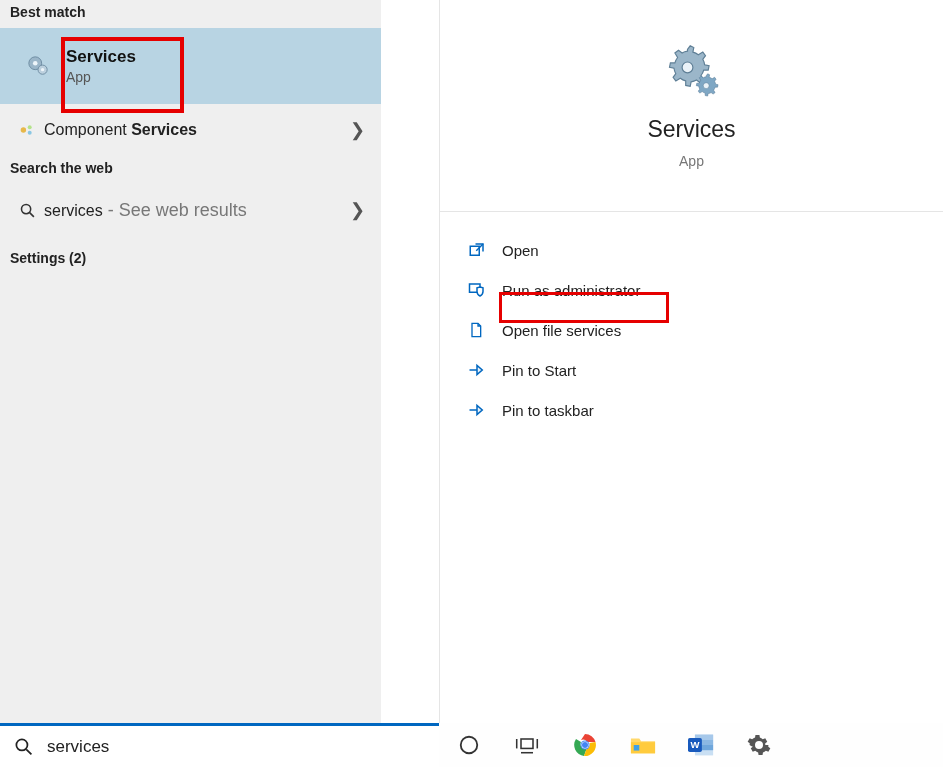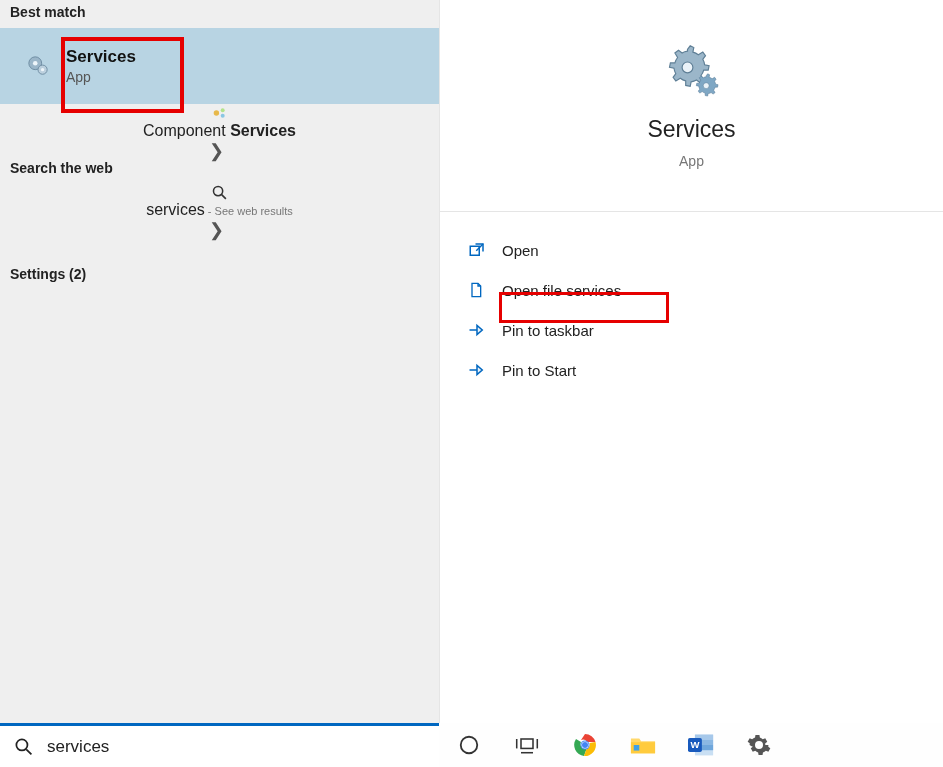--- a/index.html
+++ b/index.html
@@ -1,19 +1,19 @@
 <!DOCTYPE html>
 <html><head>
 <meta charset="utf-8">
 <style>
   * { box-sizing: border-box; margin: 0; padding: 0; font-family: "Segoe UI", Arial, sans-serif; }
   body { width: 943px; height: 767px; background: #ffffff; overflow: hidden; position: relative; }
 
   .left-panel {
-    position: absolute; left: 0; top: 0; width: 439px; height: 723px;
+    position: absolute; left: 0; top: 0; width: 381px; height: 723px;
     background: #efefef;
   }
   .right-panel {
     position: absolute; left: 439px; top: 0; width: 504px; height: 723px;
     background: #ffffff; border-left: 1px solid #e5e5e5;
   }
   .section-header {
     font-size: 14px; font-weight: 600; color: #222;
     padding: 4px 10px 8px 10px;
   }
@@ -26,27 +26,26 @@
   .best-match-row .title { font-size: 17px; font-weight: 600; color: #111; }
   .best-match-row .subtitle { font-size: 14px; color: #555; margin-top: 2px;}
   .red-box-1 {
     position: absolute; left: 61px; top: 37px; width: 123px; height: 76px;
     border: 4px solid #e60000; pointer-events: none;
   }
 
   .result-row {
     display: flex; align-items: center; height: 52px; padding: 0 10px;
     cursor: pointer;
-    flex-direction: column;
   }
   .result-row .lead-icon { width: 34px; display:flex; justify-content:center; font-size:16px; color:#444;}
   .result-row .label { flex: 1; font-size: 16px; color: #222; }
   .result-row .chev { color: #555; font-size: 18px; padding-right: 6px;}
   .result-row .label strong { font-weight: 700; }
-  .result-row .suffix { color: #777; font-size: 11px; }
+  .result-row .suffix { color: #777; font-size: 18px; }
 
   
   .detail-header {
     display: flex; flex-direction: column; align-items: center;
     padding-top: 44px; padding-bottom: 22px;
   }
   .detail-header .big-icon { margin-bottom: 12px; }
   .detail-title { font-size: 23px; font-weight: 400; color: #222; margin-top: 6px;}
   .detail-subtitle { font-size: 14px; color: #777; margin-top: 10px; }
   .detail-divider { border-top: 1px solid #e5e5e5; margin: 20px 0 18px 0; }
@@ -125,21 +124,21 @@
     <span class="lead-icon">
       <svg width="17" height="17" viewBox="0 0 24 24" fill="none" stroke="#333" stroke-width="2.2">
         <circle cx="10" cy="10" r="6.5"></circle>
           <line x1="15" y1="15" x2="21" y2="21"></line>
       </svg>
     </span>
     <span class="label"><span>services</span><span class="suffix"> - See web results</span></span>
     <span class="chev">❯</span>
   </div>
 
-  <div class="section-header" style="margin-top:26px;">Settings (2)</div>
+  <div class="section-header" style="margin-top:10px;">Settings (2)</div>
 
 </div>
 
 <div class="right-panel">
   <div class="detail-header">
     <span class="big-icon">
       <svg width="54" height="54" viewBox="0 0 60 60">
         <g fill="#9bb6c9" stroke="#5f7f96" stroke-width="1.3">
           <path d="M25 6 l3 -4 l4 2 l-1 5 a16 16 0 0 1 6 3 l5 -3 l3 4 l-3 4 a16 16 0 0 1 2 6 l5 1 l-1 5 l-5 0 a16 16 0 0 1 -3 6 l3 5 l-4 3 l-4 -3 a16 16 0 0 1 -6 2 l-1 5 l-5 -1 l0 -5 a16 16 0 0 1 -6 -3 l-5 3 l-3 -4 l3 -4 a16 16 0 0 1 -2 -6 l-5 -1 l1 -5 l5 0 a16 16 0 0 1 3 -6 l-3 -5 l4 -3 l4 3 a16 16 0 0 1 6 -2 z"></path>
           <circle cx="25" cy="26" r="6" fill="#eaf2f8"></circle>
@@ -162,44 +161,53 @@
         <svg width="18" height="18" viewBox="0 0 24 24" fill="none" stroke="#0067c0" stroke-width="2">
             <rect x="3" y="7" width="12" height="12"></rect>
             <path d="M10 4 h10 v10"></path>
             <path d="M20 4 L11 13"></path>
           </svg>
       </span>
       <span class="a-label">Open</span>
     </div>
     <div class="action-row">
       <span class="a-icon">
+        <svg width="18" height="18" viewBox="0 0 24 24" fill="none" stroke="#0067c0" stroke-width="2">
+            <rect x="2" y="4" width="14" height="11"></rect>
+            <path d="M16 8 l4 1 v5 c0 3 -2 5 -4 6 c-2 -1 -4 -3 -4 -6 v-5 z" fill="#fff"></path>
+          </svg>
+      </span>
+      <span class="a-label">Run as administrator</span>
+    </div>
+    <div class="action-row">
+      <span class="a-icon">
         <svg width="16" height="18" viewBox="0 0 24 24" fill="none" stroke="#0067c0" stroke-width="2">
             <path d="M6 2 h9 l4 4 v16 h-13 z"></path>
             <path d="M15 2 v4 h4"></path>
           </svg>
       </span>
       <span class="a-label">Open file services</span>
     </div>
     <div class="action-row">
       <span class="a-icon">
         <svg width="18" height="16" viewBox="0 0 24 20" fill="none" stroke="#0067c0" stroke-width="2">
             <path d="M2 10 h10"></path>
             <path d="M12 4 v12 l7 -6 z" fill="#0067c0" fill-opacity="0.1"></path>
           </svg>
       </span>
-      <span class="a-label">Pin to taskbar</span>
+      <span class="a-label">Pin to Start</span>
     </div>
     <div class="action-row">
       <span class="a-icon">
         <svg width="18" height="16" viewBox="0 0 24 20" fill="none" stroke="#0067c0" stroke-width="2">
             <path d="M2 10 h10"></path>
             <path d="M12 4 v12 l7 -6 z" fill="#0067c0" fill-opacity="0.1"></path>
           </svg>
       </span>
-      <span class="a-label">Pin to Start</span>
+      <span class="a-label">Pin to taskbar</span>
     </div>
   </div>
 </div>
 
 <div class="red-box-1"></div>
 <div class="red-box-2"></div>
 
 <div class="search-bar">
   <span class="s-icon">
     <svg width="19" height="19" viewBox="0 0 24 24" fill="none" stroke="#222" stroke-width="2.2">

